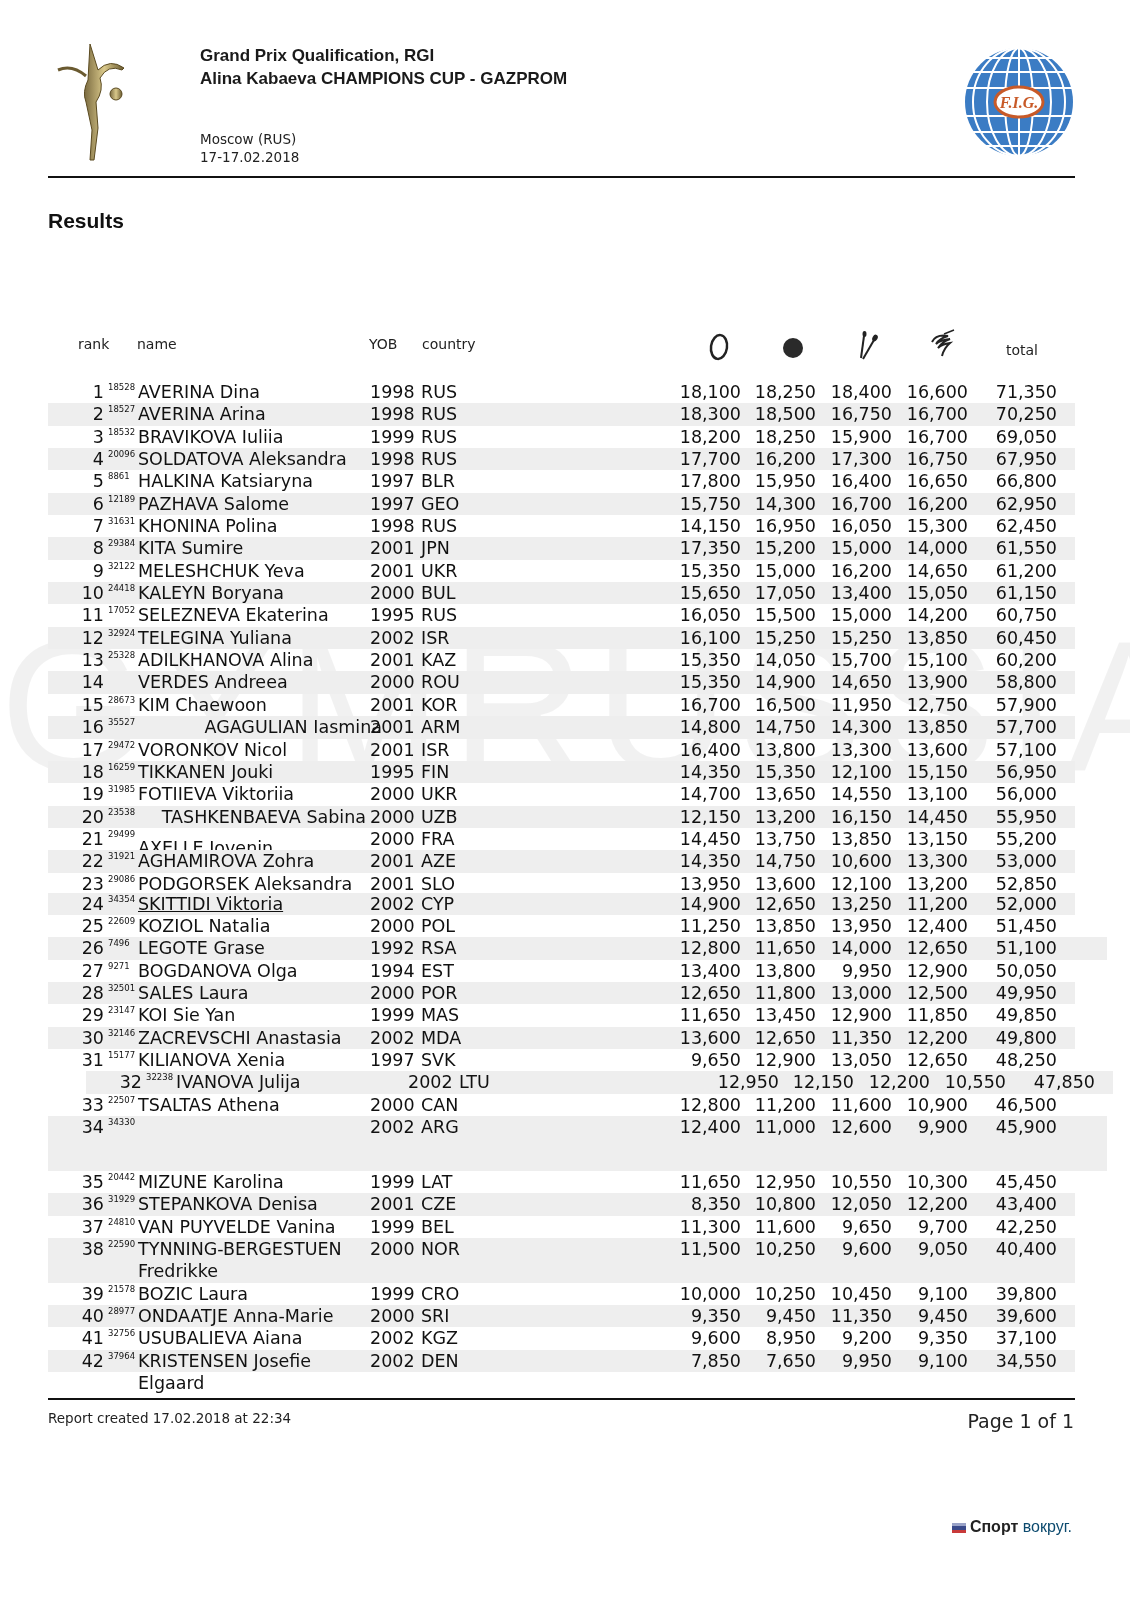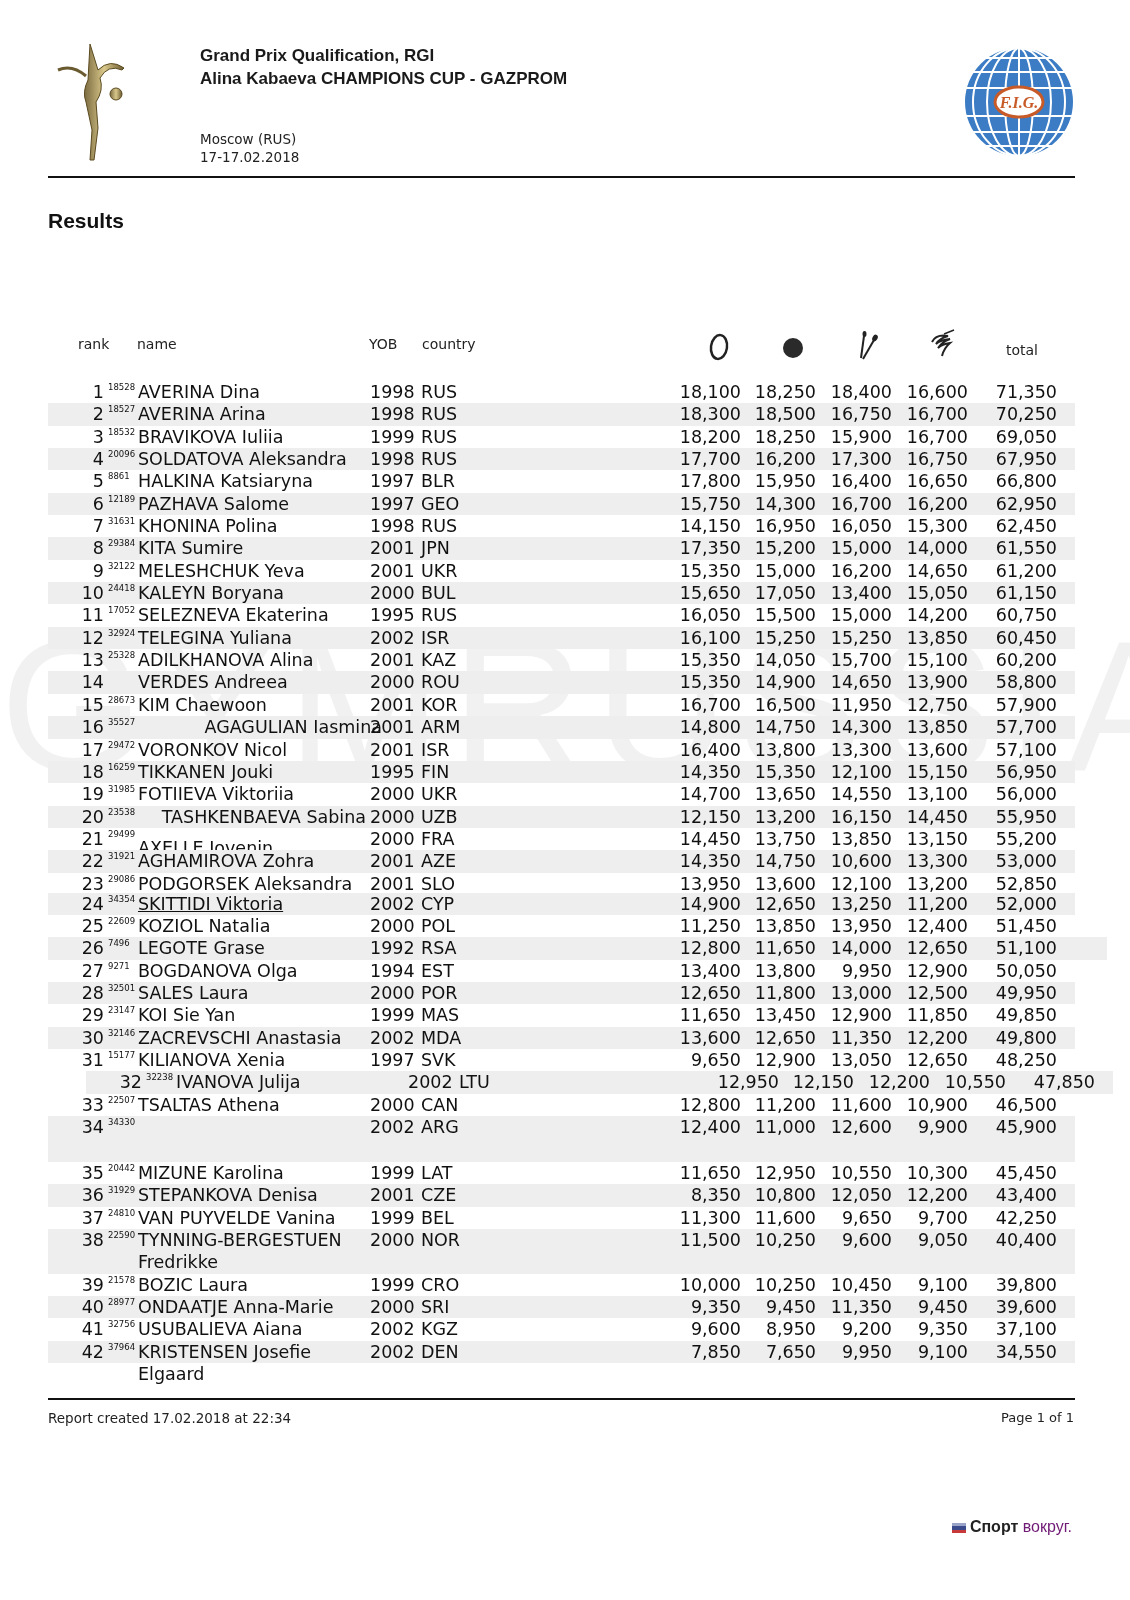--- a/index.html
+++ b/index.html
@@ -29,25 +29,25 @@
   .c { position: absolute; top: 0; white-space: nowrap; }
   .rank { left: 0; width: 56px; text-align: right; }
   .fid { left: 60px; font-size: 8.5px; line-height: 12px; top: 0; }
   .yob { left: 322px; }
   .cty { left: 373px; }
   .s { width: 80px; text-align: right; }
   .s0 { left: 613px; } .s1 { left: 688px; } .s2 { left: 764px; } .s3 { left: 840px; }
   .tot { left: 930px; width: 79px; text-align: right; }
   .rule-bottom { position: absolute; left: 48px; top: 1398px; width: 1027px; height: 2px; background: #111; }
   .footer-left { position: absolute; left: 48px; top: 1410px; font-size: 13.5px; color: #222; }
-  .footer-right { position: absolute; right: 56px; top: 1410px; font-size: 13px; color: #222; }
+  .footer-right { position: absolute; right: 56px; top: 1410px; font-size: 19px; color: #222; }
   .brand { position: absolute; right: 58px; top: 1518px; font-size: 16px; font-family: "Liberation Sans", sans-serif; font-weight: bold; }
   .brand .flag { display: inline-block; width: 14px; height: 10px; vertical-align: middle; margin-right: 4px;
     background: linear-gradient(#9aa3c8 0 33%, #3a4a8a 33% 66%, #c83a3a 66% 100%); }
-  .brand .b1 { color: #222; } .brand .b2 { color: #701a75; font-weight: normal; }
+  .brand .b1 { color: #222; } .brand .b2 { color: #0c4a6e; font-weight: normal; }
 </style>
 </head>
 <body>
 
 <div class="header">
   <svg class="trophy" viewBox="0 0 80 124">
     <defs>
         <linearGradient id="gold" x1="0" x2="1">
           <stop offset="0" stop-color="#7a6a40"></stop>
           <stop offset="0.5" stop-color="#d9c88a"></stop>
@@ -499,21 +499,21 @@
       <span class="c fid">22507</span>
       <span class="c" style="left:90px;width:232px;white-space:normal;">TSALTAS Athena</span>
       <span class="c yob">2000</span>
       <span class="c cty">CAN</span>
       <span class="c s s0">12,800</span>
       <span class="c s s1">11,200</span>
       <span class="c s s2">11,600</span>
       <span class="c s s3">10,900</span>
       <span class="c tot">46,500</span>
     </div>
-    <div class="row alt" style="height: 46px;">
+    <div class="row alt" style="height: 55px; padding-left: 32px;">
       <span class="c rank">34</span>
       <span class="c fid">34330</span>
       <span class="c yob">2002</span>
       <span class="c cty">ARG</span>
       <span class="c s s0">12,400</span>
       <span class="c s s1">11,000</span>
       <span class="c s s2">12,600</span>
       <span class="c s s3">9,900</span>
       <span class="c tot">45,900</span>
     </div>

